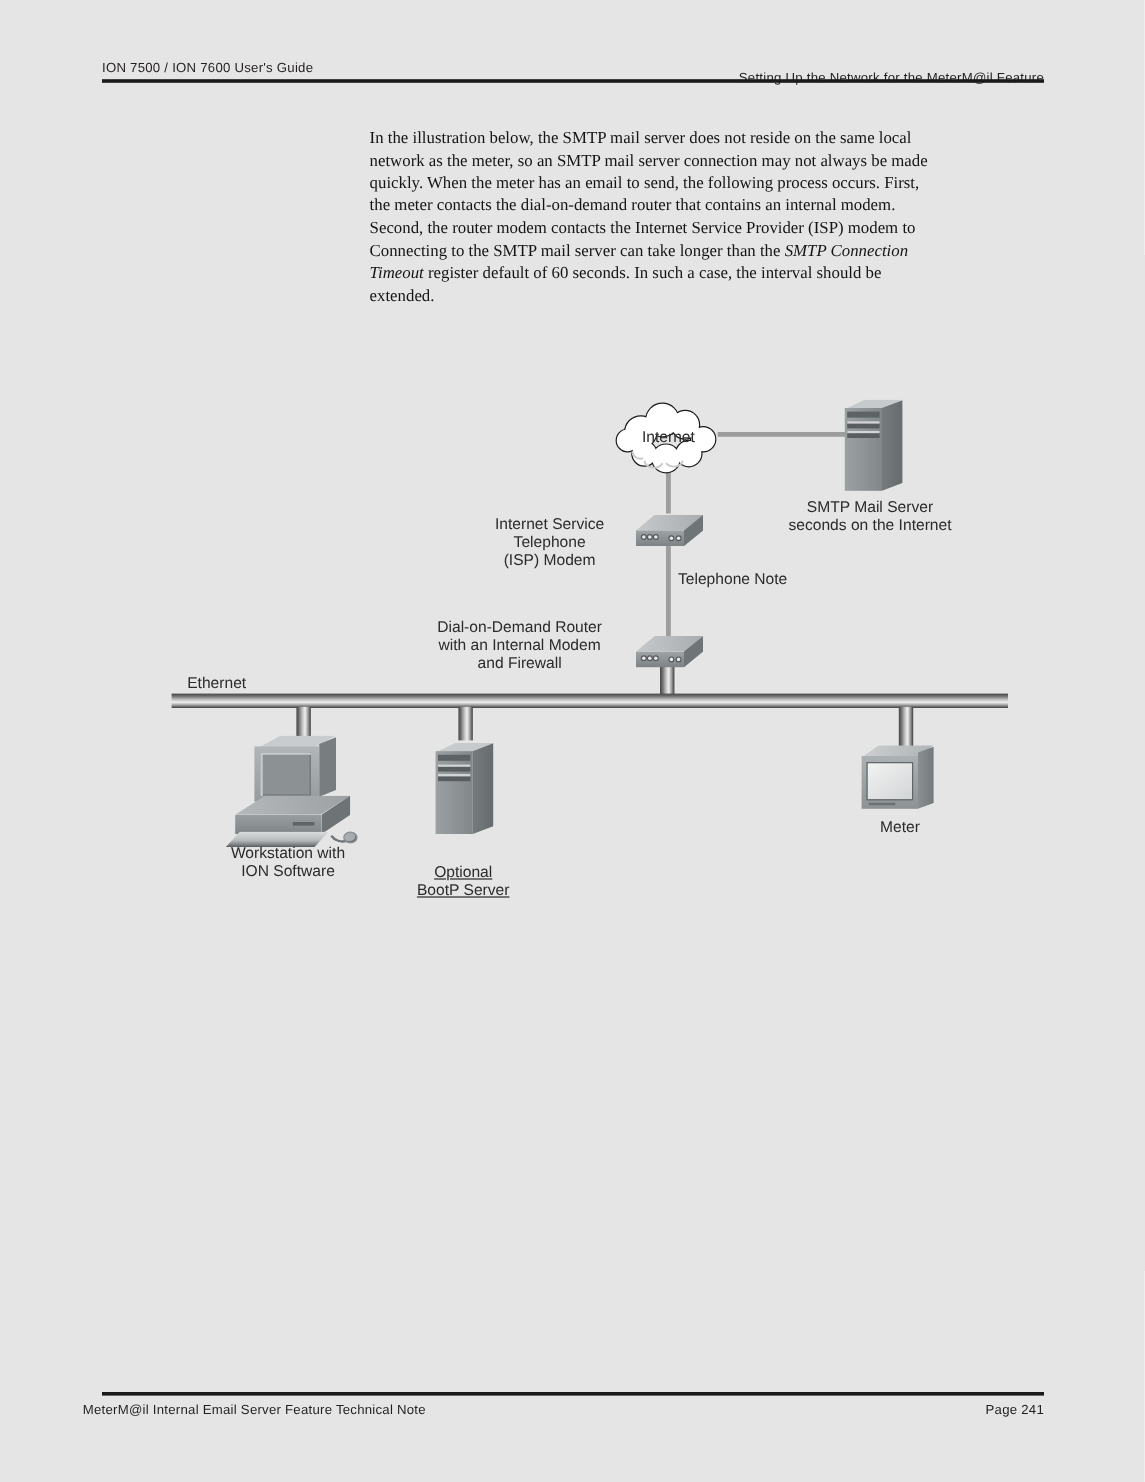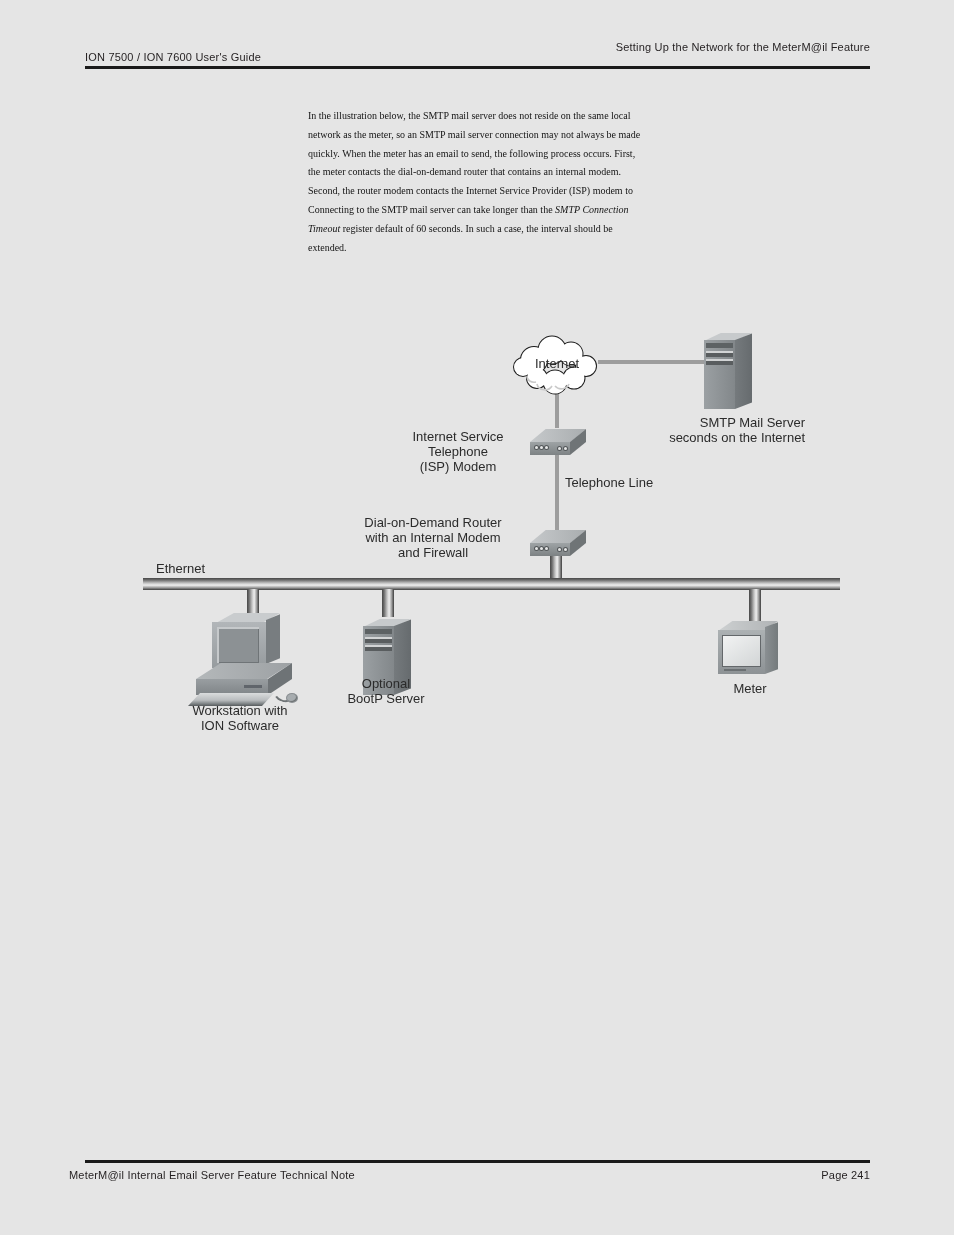--- a/index.html
+++ b/index.html
@@ -9,21 +9,21 @@
   }
   .abs { position:absolute; }
 
   
   .hf-text { font-size:11px; letter-spacing:0.2px; color:#231f20; white-space:nowrap; }
   .rule { background:#1a1a1a; height:3px; }
 
   
   #body-paragraph {
     font-family:"Liberation Serif", "DejaVu Serif", serif;
-    font-size:10px; line-height:18.8px; color:#141414;
+    font-size:14px; line-height:18.8px; color:#141414;
   }
   .body-line { white-space:nowrap; }
   .body-line .italic { font-style:italic; }
 
   
   .dlabel { font-size:13px; line-height:14.8px; color:#2b2b2b; white-space:nowrap; }
   .dlabel.center { text-align:center; white-space:normal; }
 
   
   .thinline { background:#9d9d9d; }
@@ -95,21 +95,21 @@
   .ws .w-cable    { position:absolute; left:86px; top:73px; width:16px; height:12px;
                     border:2px solid transparent; border-bottom:2px solid #6f7476;
                     border-radius:50%; transform:rotate(18deg); }
 </style>
 </head>
 <body>
 
 <div id="page">
 
   <div class="abs hf-text" style="left:85px; top:51px;">ION 7500 / ION 7600 User's Guide</div>
-  <div class="abs hf-text" style="right:84px; top:41px; text-align:right;">Setting Up the Network for the MeterM@il Feature</div>
+  <div class="abs hf-text" style="right:84px; top:59px; text-align:right;">Setting Up the Network for the MeterM@il Feature</div>
   <div class="abs rule" style="left:85px; top:66px; width:785px;"></div>
 
   <div id="body-paragraph" class="abs" style="left:308px; top:107px; width:580px;">
       <div class="body-line"><span>In the illustration below, the SMTP mail server does not reside on the same local</span></div>
       <div class="body-line"><span>network as the meter, so an SMTP mail server connection may not always be made</span></div>
       <div class="body-line"><span>quickly. When the meter has an email to send, the following process occurs. First,</span></div>
       <div class="body-line"><span>the meter contacts the dial-on-demand router that contains an internal modem.</span></div>
       <div class="body-line"><span>Second, the router modem contacts the Internet Service Provider (ISP) modem to</span></div>
       <div class="body-line"><span>Connecting to the SMTP mail server can take longer than the </span><span class="italic">SMTP Connection</span></div>
       <div class="body-line"><span class="italic">Timeout</span><span> register default of 60 seconds. In such a case, the interval should be</span></div>
@@ -160,41 +160,41 @@
     </div>
 
     <div class="tower" style="left:704px; top:326px;">
       <div class="t-top"></div>
         <div class="t-side"></div>
         <div class="t-front"></div>
       <div class="t-cap"></div>
         <div class="t-slot s1"></div>
         <div class="t-slot s2"></div>
     </div>
-    <div class="abs dlabel center" style="left:645px; top:416px; width:160px;text-align:right;">
+    <div class="abs dlabel center" style="left:645px; top:416px; width:160px;">
       <div>SMTP Mail Server</div>
       <div>seconds on the Internet</div>
     </div>
 
     <div class="flatbox" style="left:530px; top:423px;">
       <div class="f-top"></div>
         <div class="f-side"></div>
         <div class="f-front"></div>
       <div class="f-led" style="left:5px;  top:23px;"></div>
       <div class="f-led" style="left:10px; top:23px;"></div>
       <div class="f-led" style="left:15px; top:23px;"></div>
       <div class="f-led" style="left:28px; top:24px;"></div>
       <div class="f-led" style="left:34px; top:24px;"></div>
     </div>
     <div class="abs dlabel center" style="left:390px; top:430px; width:136px;">
       <div>Internet Service Telephone</div>
       <div>(ISP) Modem</div>
     </div>
 
-    <div class="abs dlabel" style="left:565px; top:476px;">Telephone Line</div>
+    <div class="abs dlabel" style="left:565px; top:476px;">Telephone Note</div>
 
     <div class="flatbox" style="left:530px; top:524px;">
       <div class="f-top"></div>
         <div class="f-side"></div>
         <div class="f-front"></div>
       <div class="f-led" style="left:5px;  top:23px;"></div>
       <div class="f-led" style="left:10px; top:23px;"></div>
       <div class="f-led" style="left:15px; top:23px;"></div>
       <div class="f-led" style="left:28px; top:24px;"></div>
       <div class="f-led" style="left:34px; top:24px;"></div>
@@ -226,21 +226,21 @@
     </div>
 
     <div class="tower" style="left:363px; top:612px;">
       <div class="t-top"></div>
         <div class="t-side"></div>
         <div class="t-front"></div>
       <div class="t-cap"></div>
         <div class="t-slot s1"></div>
         <div class="t-slot s2"></div>
     </div>
-    <div class="abs dlabel center" style="left:322px; top:677px; width:128px;">
+    <div class="abs dlabel center" style="left:322px; top:720px; width:128px;text-decoration:underline;">
       <div>Optional</div>
       <div>BootP Server</div>
     </div>
 
     <div class="meter-box" style="left:718px; top:617px;">
       <div class="m-top"></div>
         <div class="m-side"></div>
         <div class="m-front"></div>
       <div class="m-screen"></div>
         <div class="m-mark"></div>

